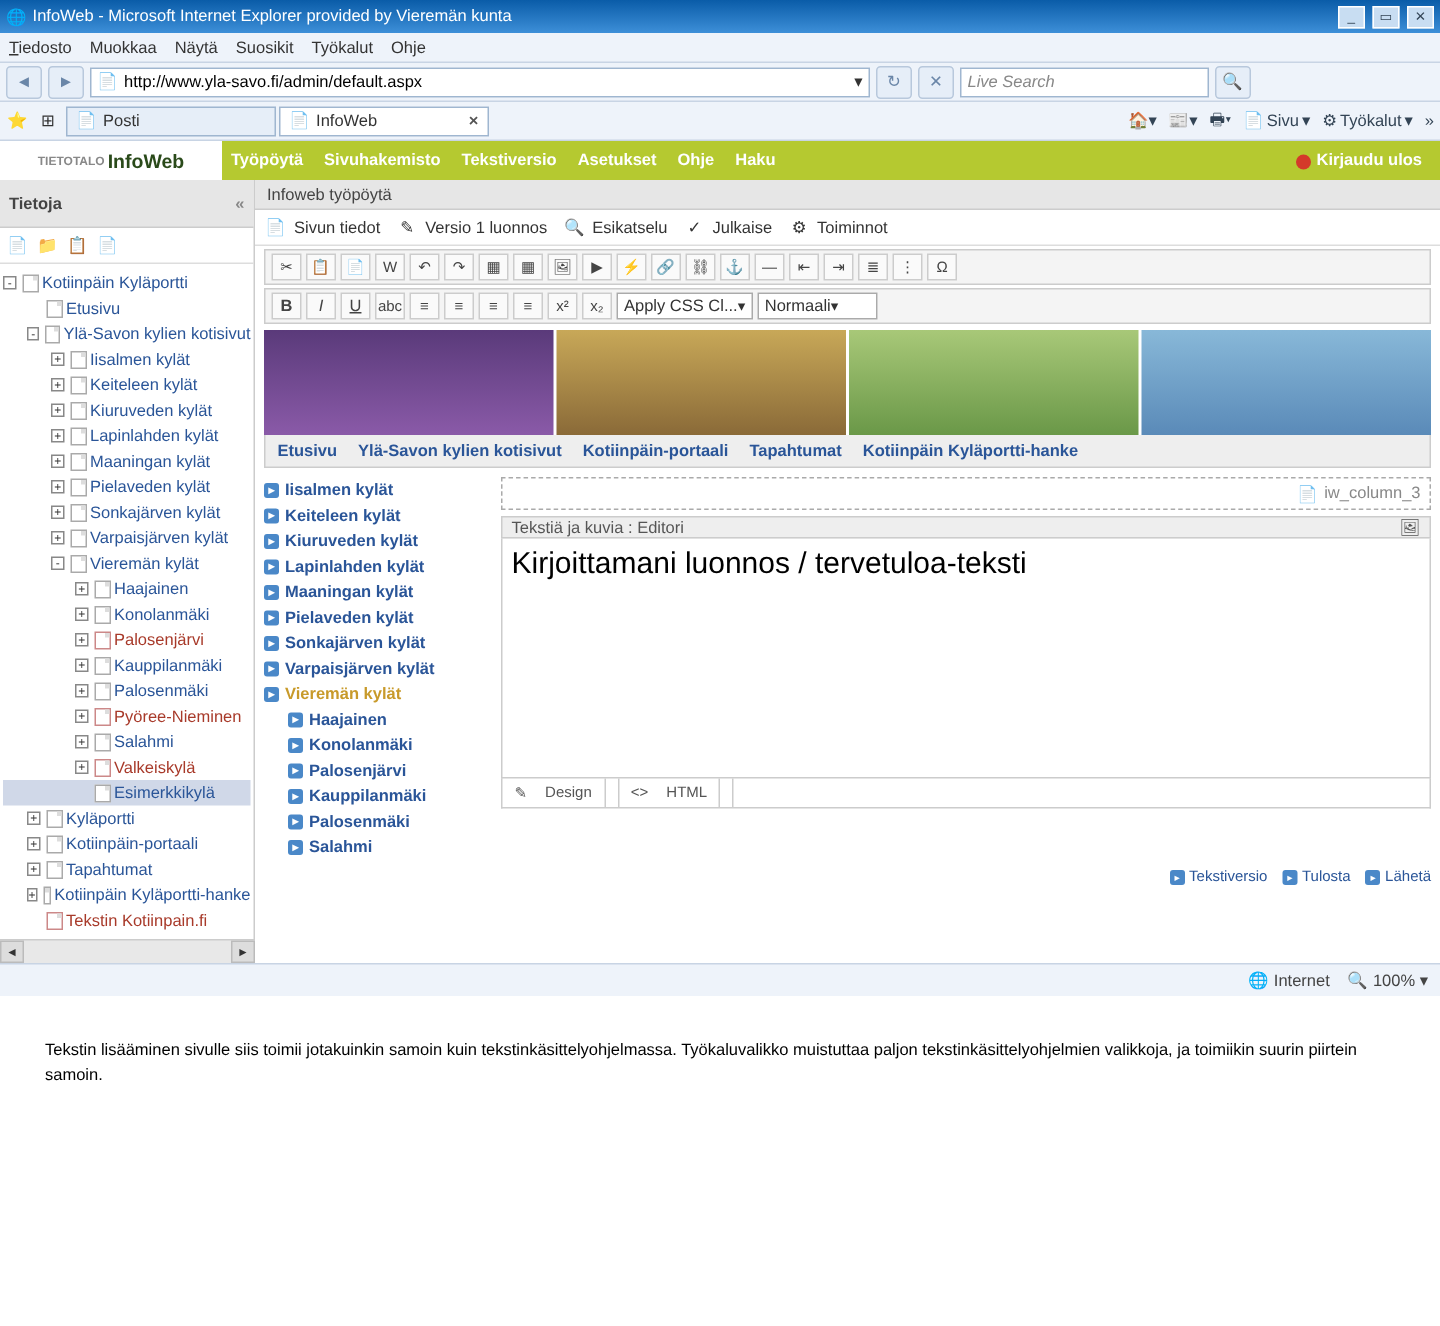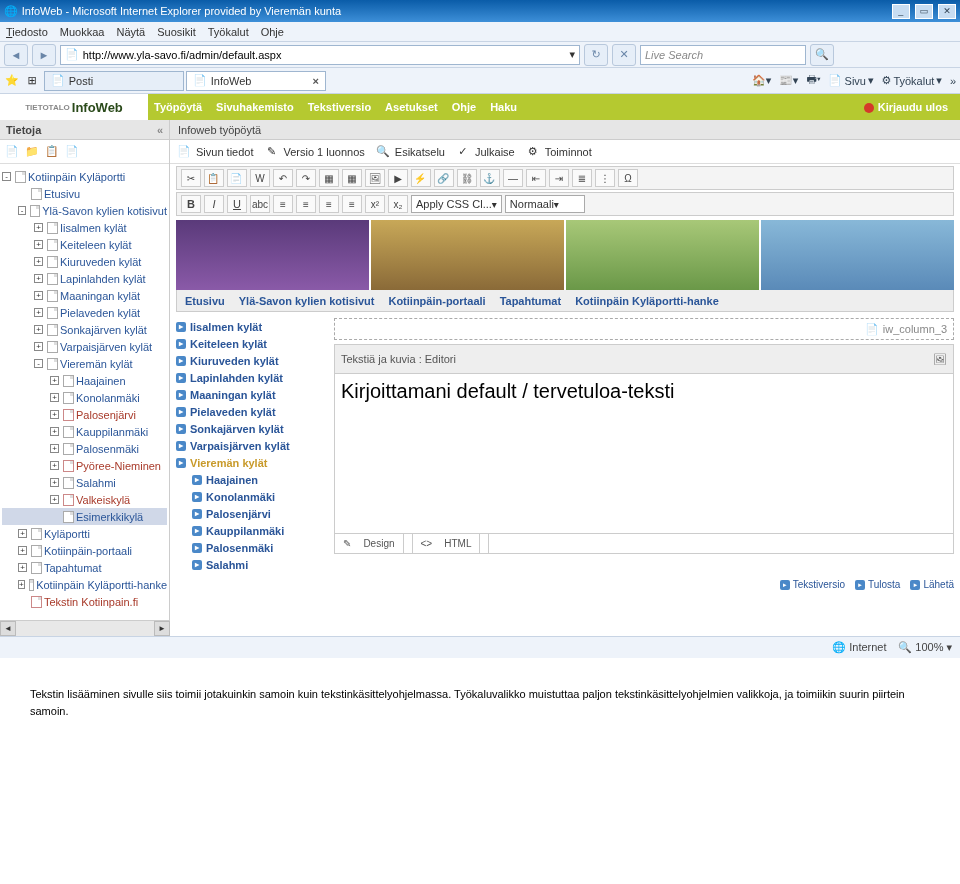--- a/index.html
+++ b/index.html
@@ -24,21 +24,21 @@
 .tab-row .rightlinks span{color:#345;display:flex;align-items:center;gap:2px;}
 .app-header{background:#b5c930;height:26px;display:flex;align-items:center;color:#fff;font-weight:bold;}
 .logo{background:#fff;width:148px;height:26px;display:flex;align-items:center;justify-content:center;color:#6a8a2a;font-size:10px;gap:2px;}
 .logo b{color:#2a4a1a;font-size:13px;}
 .app-nav{display:flex;gap:14px;padding:0 6px;flex:1;}
 .app-nav span{color:#fff;font-size:11px;font-weight:bold;}
 .logout{margin-left:auto;padding-right:12px;display:flex;align-items:flex-end;gap:4px;color:#fff;font-weight:bold;}
 .logout .dot{width:10px;height:10px;background:#d43a2a;border-radius:50%;}
 .workspace{display:flex;background:#fff;}
 .left-panel{width:170px;border-right:1px solid #ccc;}
-.panel-head{background:#e6e6e6;border-bottom:1px solid #ccc;height:20px;display:flex;align-items:center;padding:0 6px;font-weight:bold;color:#444;justify-content:space-between;}
+.panel-head{background:#e6e6e6;border-bottom:1px solid #ccc;height:32px;display:flex;align-items:center;padding:0 6px;font-weight:bold;color:#444;justify-content:space-between;}
 .panel-head .chev{color:#888;}
 .left-toolbar{height:24px;border-bottom:1px solid #ddd;display:flex;align-items:center;padding:0 4px;gap:4px;}
 .ico{width:16px;height:16px;display:inline-flex;align-items:center;justify-content:center;font-size:11px;}
 .tree{padding:4px 2px;font-size:11px;color:#2a5598;}
 .tree-item{display:flex;align-items:center;height:17px;gap:2px;white-space:nowrap;}
 .tree-item .box{width:9px;height:9px;border:1px solid #888;display:inline-flex;align-items:center;justify-content:center;font-size:8px;line-height:8px;color:#333;margin-right:2px;}
 .tree-item .pg{width:11px;height:12px;border:1px solid #aaa;background:#fff;position:relative;}
 .tree-item .pg::after{content:"";position:absolute;top:0;right:0;width:3px;height:3px;background:#ddd;}
 .tree-item.sel{background:#d0d8e8;}
 .tree-item.red{color:#a83a2a;}
@@ -61,21 +61,21 @@
 .banner div:nth-child(4){background:linear-gradient(#88b8d8,#5a8ab8);}
 .page-tabs{margin:0 6px;height:22px;background:#eee;border:1px solid #ccc;border-top:none;display:flex;align-items:center;gap:14px;padding:0 8px;font-weight:bold;color:#2a5598;}
 .content-row{display:flex;margin:6px 6px 0 6px;gap:8px;}
 .sub-nav{width:150px;}
 .sub-nav .sn{display:flex;align-items:center;height:17px;gap:4px;color:#2a5598;font-weight:bold;font-size:10px;}
 .sub-nav .sn .ar{width:10px;height:10px;background:#4a88c8;border-radius:2px;color:#fff;display:flex;align-items:center;justify-content:center;font-size:8px;}
 .sub-nav .sn.hl{color:#c89a2a;}
 .sub-nav .sub{padding-left:16px;}
 .ed-area{flex:1;}
 .col-box{border:1px dashed #aaa;height:22px;margin-bottom:4px;display:flex;align-items:center;justify-content:flex-end;padding:0 6px;color:#888;font-size:9px;gap:4px;}
-.ed-head{background:#eee;border:1px solid #ccc;height:30px;display:flex;align-items:center;padding:0 6px;font-size:10px;color:#555;justify-content:space-between;}
+.ed-head{background:#eee;border:1px solid #ccc;height:15px;display:flex;align-items:center;padding:0 6px;font-size:10px;color:#555;justify-content:space-between;}
 .ed-body{border:1px solid #ccc;border-top:none;height:160px;padding:6px;}
 .ed-body .title-text{font-size:20px;font-family:Arial;color:#000;}
 .ed-foot{border:1px solid #ccc;border-top:none;height:20px;display:flex;align-items:center;}
 .ed-foot span{padding:0 8px;border-right:1px solid #ccc;height:100%;display:flex;align-items:center;gap:4px;font-size:10px;color:#555;}
 .page-actions{margin:6px 6px 0 6px;display:flex;justify-content:flex-end;gap:10px;}
 .page-actions span{color:#2a5598;display:flex;align-items:center;gap:3px;font-size:10px;}
 .page-actions .ar{width:10px;height:10px;background:#4a88c8;border-radius:2px;color:#fff;display:flex;align-items:center;justify-content:center;font-size:7px;}
 .hscroll{height:16px;background:#e8e8e8;border-top:1px solid #ccc;display:flex;}
 .hscroll .ar{width:16px;border:1px solid #bbb;background:#ddd;display:flex;align-items:center;justify-content:center;font-size:8px;}
 .statusbar{height:22px;background:#eef3fa;border-top:1px solid #c8d4e4;display:flex;align-items:center;justify-content:flex-end;padding:0 8px;gap:12px;color:#444;}
@@ -465,21 +465,21 @@
       <div class="ed-area">
         <div class="col-box">
           <span>📄</span>
           <span>iw_column_3</span>
         </div>
         <div class="ed-head">
           <span>Tekstiä ja kuvia : Editori</span>
           <span>🖼</span>
         </div>
         <div class="ed-body">
-          <span class="title-text">Kirjoittamani default / tervetuloa-teksti</span>
+          <span class="title-text">Kirjoittamani luonnos / tervetuloa-teksti</span>
         </div>
         <div class="ed-foot">
           <span>✎<span>Design</span></span>
           <span>&lt;&gt;<span>HTML</span></span>
         </div>
       </div>
     </div>
 
     <div class="page-actions">
       <span>

